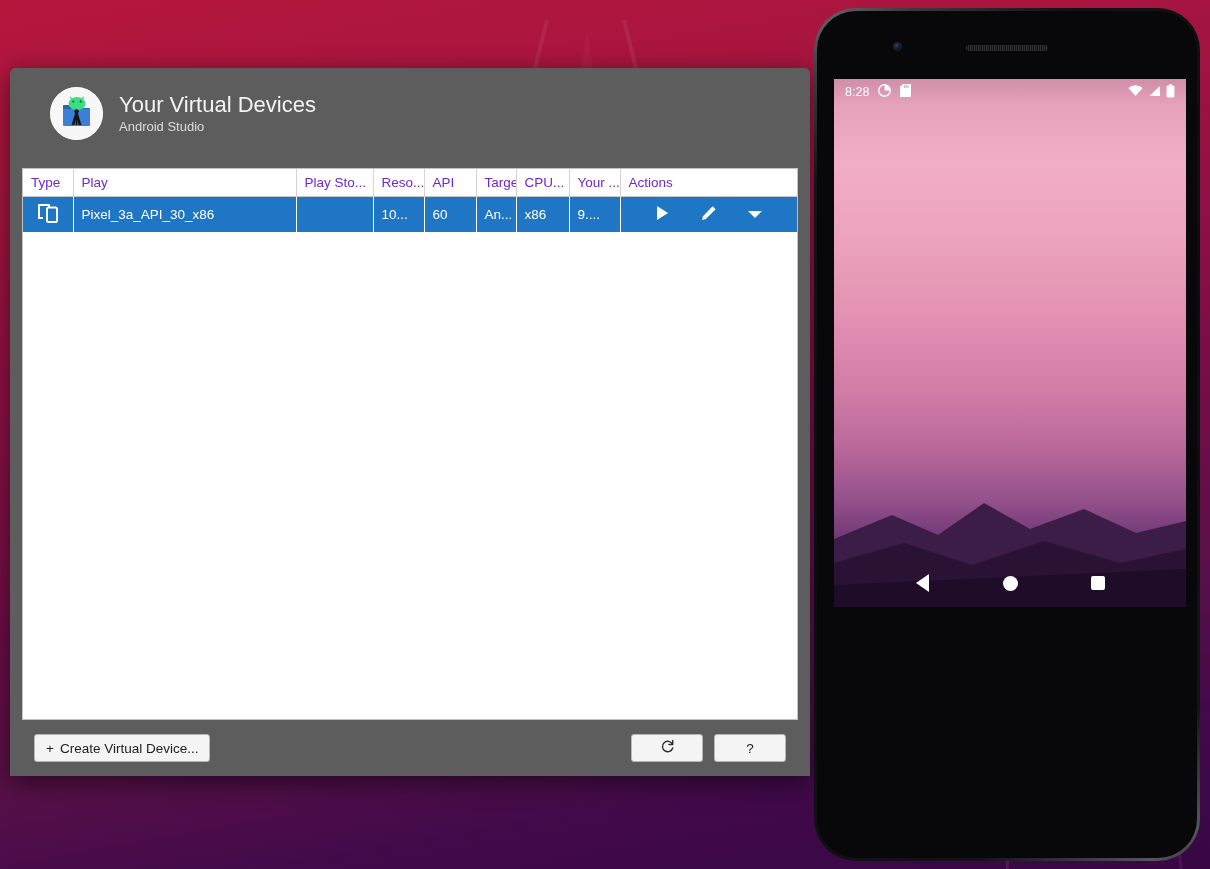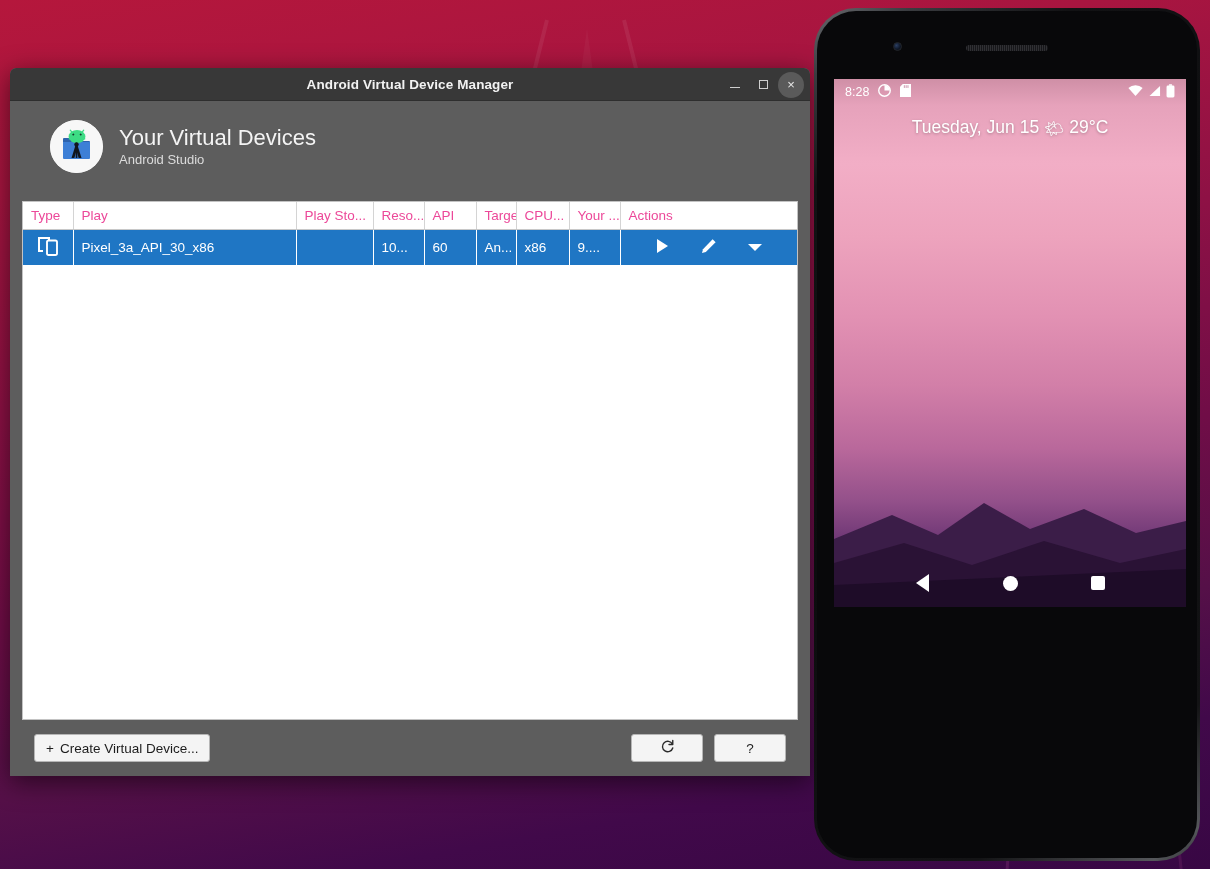--- a/index.html
+++ b/index.html
@@ -177,21 +177,21 @@
     overflow: hidden;
   }
   table.avd-table {
     width: 100%;
     border-collapse: collapse;
     table-layout: fixed;
     font-size: 13.5px;
   }
   table.avd-table th {
     background: #ffffff;
-    color: #ec4899;
+    color: #6d28d9;
     font-weight: 400;
     text-align: left;
     padding: 6px 8px;
     height: 27px;
     border-right: 1px solid #d4d4d4;
     border-bottom: 1px solid #c8c8c8;
     white-space: nowrap;
     overflow: hidden;
     font-size: 13.5px;
   }
@@ -417,32 +417,20 @@
 
 <div id="desktop">
   <div class="wp-shape wp-a-fill"></div>
   <div class="wp-shape wp-a-left"></div>
   <div class="wp-shape wp-a-right"></div>
   <div class="wp-shape wp-streak-1"></div>
   <div class="wp-shape wp-streak-2"></div>
 
   <div id="avd-window">
 
-    <div class="titlebar">
-      <div class="titlebar-title">Android Virtual Device Manager</div>
-      <div class="win-btns">
-        <button class="win-btn">
-            <span class="win-min-glyph"></span>
-          </button>
-        <button class="win-btn">
-            <span class="win-max-glyph"></span>
-          </button>
-        <button class="win-btn close">×</button>
-      </div>
-    </div>
 
     <div class="avd-header">
       <div class="as-logo">
         <svg viewBox="0 0 53 53" width="53" height="53" aria-hidden="true">
           <circle cx="26.5" cy="26.5" r="26.5" fill="#f7f7f7"></circle>
           <path d="M13 22 L13 38 Q13 39 14 39 L39 39 Q40 39 40 38 L40 22 Z" fill="#3d7fd6"></path>
           <path d="M13 22 L13 19 Q13 18 14 18 L21 18 L23 21 L39 21 Q40 21 40 22 Z" fill="#2e63ad"></path>
           <ellipse cx="27" cy="16.5" rx="8.2" ry="6.6" fill="#3ddc84"></ellipse>
           <rect x="18.8" y="14.5" width="16.4" height="5" fill="#3ddc84"></rect>
           <circle cx="23.3" cy="14.4" r="1" fill="#163a2b"></circle>
@@ -601,25 +589,20 @@
               </span>
               <span>
                 <svg width="9" height="14" viewBox="0 0 10 15" aria-hidden="true">
                   <rect x="3.2" y="0" width="3.6" height="1.8" rx="0.6" fill="#ffffff"></rect>
                   <rect x="0.6" y="1.5" width="8.8" height="13.2" rx="1.6" fill="#ffffff"></rect>
                 </svg>
               </span>
             </div>
           </div>
 
-          <div class="date-widget">
-            <span>Tuesday, Jun 15</span>
-            <span class="weather-emoji">🌤</span>
-            <span>29°C</span>
-          </div>
 
           <div class="app-row">
             <div class="app-icon">
               <svg viewBox="0 0 45 45" width="45" height="45" aria-hidden="true">
                 <circle cx="22.5" cy="22.5" r="22.5" fill="#1a73e8"></circle>
                 <path d="M12 16 h21 a2.4 2.4 0 0 1 2.4 2.4 v8.4 a2.4 2.4 0 0 1 -2.4 2.4 h-13 l-5.6 4.4 v-4.4 h-2.4 a2.4 2.4 0 0 1 -2.4 -2.4 v-8.4 A2.4 2.4 0 0 1 12 16 Z" fill="#ffffff"></path>
                 <rect x="15.4" y="19.6" width="15.5" height="1.9" rx="0.95" fill="#1a73e8"></rect>
                 <rect x="15.4" y="23.2" width="12.2" height="1.9" rx="0.95" fill="#1a73e8"></rect>
               </svg>
             </div>

